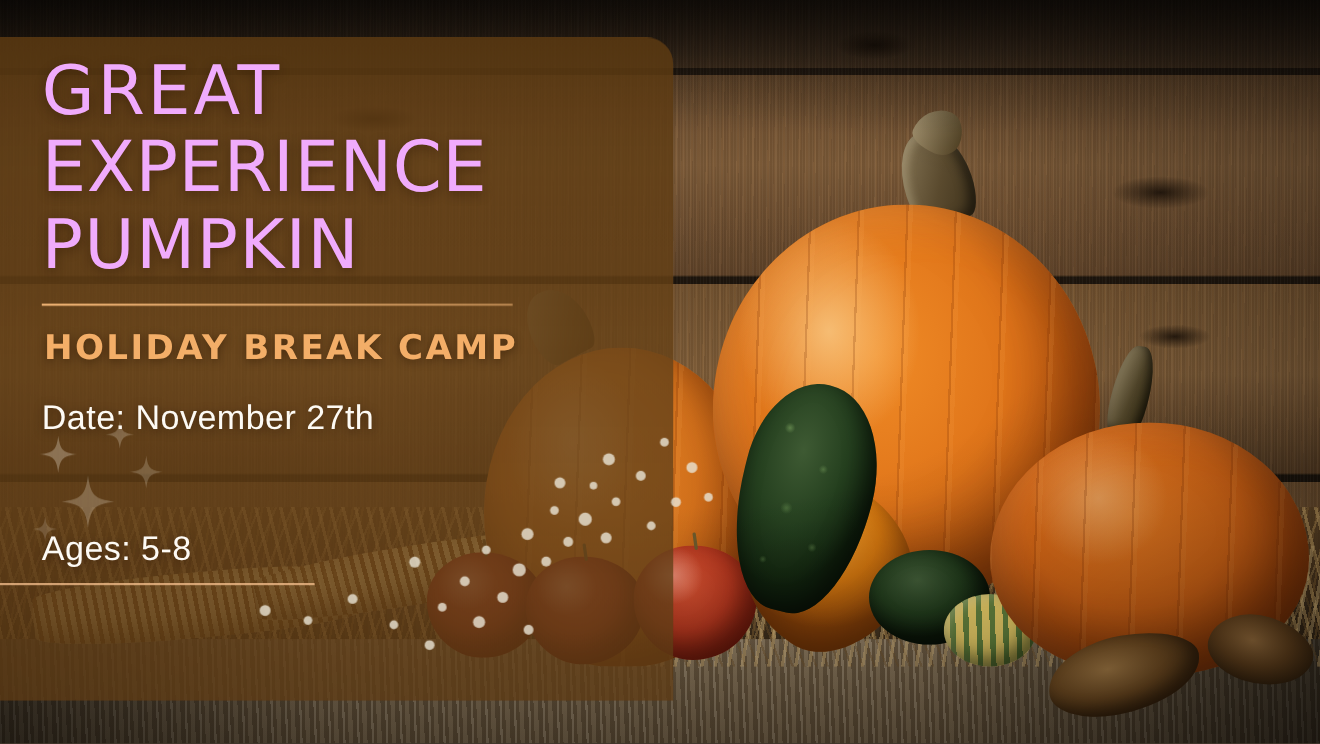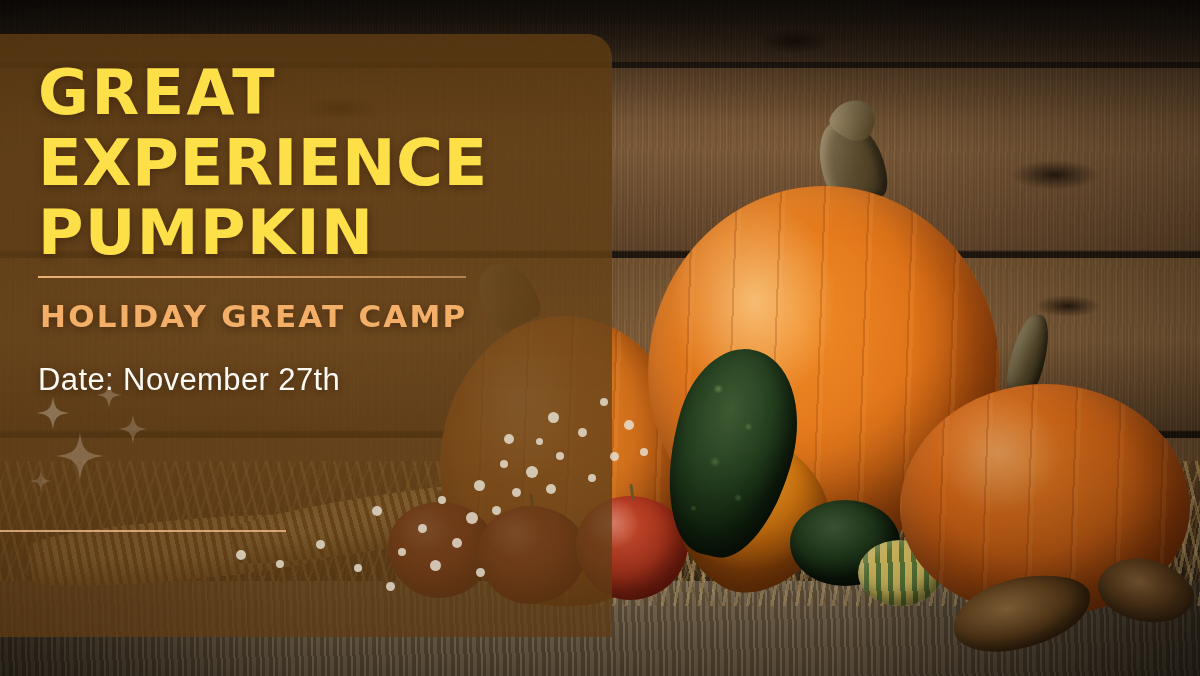--- a/index.html
+++ b/index.html
@@ -252,24 +252,24 @@
   }
   .rule-low{
     position:absolute;left:0px;top:530px;width:286px;height:2px;
     background:rgba(243,190,140,.78);
   }
 
   
   .content{position:absolute;left:0;top:0;width:612px;height:676px;}
 
   .title{
-    position:absolute;left:38px;top:58px;width:600px;
-    color:#fde047;
+    position:absolute;left:38px;top:48px;width:600px;
+    color:#f0abfc;
     font-family:"DejaVu Sans", sans-serif;
-    font-weight:700;
+    font-weight:400;
     font-size:62px;
     line-height:70px;
     letter-spacing:1px;
     text-shadow:0 2px 10px rgba(40,20,4,.45);
   }
   .title .ln{display:block;white-space:nowrap;}
   .title .ln1{font-size:62px;letter-spacing:2.5px;}
   .title .ln2{font-size:62px;letter-spacing:1.5px;}
   .title .ln3{font-size:64px;letter-spacing:0.5px;}
 
@@ -413,19 +413,20 @@
   <div class="rule-low"></div>
 
   <div class="content">
 
     <div class="title">
       <span class="ln ln1">GREAT</span>
       <span class="ln ln3">EXPERIENCE</span>
       <span class="ln ln2">PUMPKIN</span>
     </div>
 
-    <div class="subtitle">HOLIDAY GREAT CAMP</div>
+    <div class="subtitle">HOLIDAY BREAK CAMP</div>
 
     <div class="detail d1">Date: November 27th</div>
+    <div class="detail d3">Ages: 5-8</div>
 
   </div>
 
 </div>
 
 </body></html>

